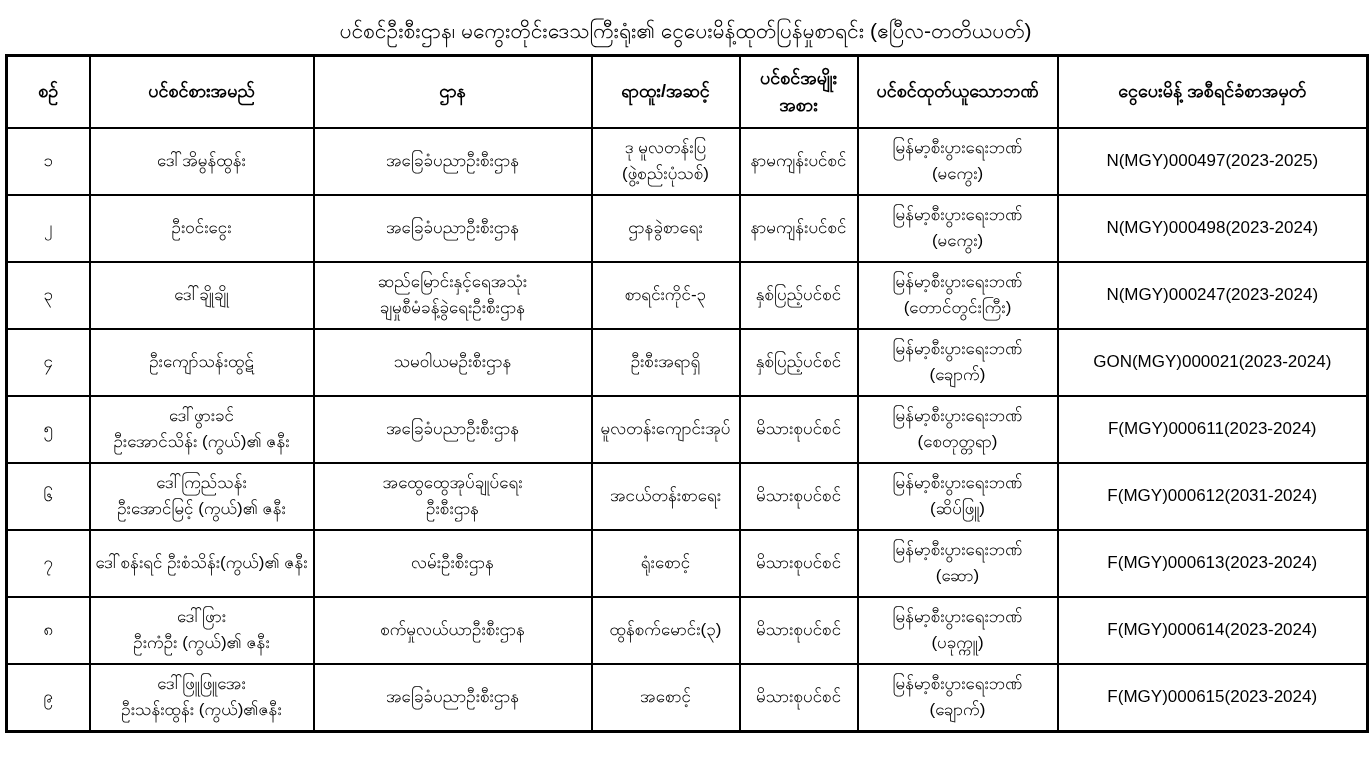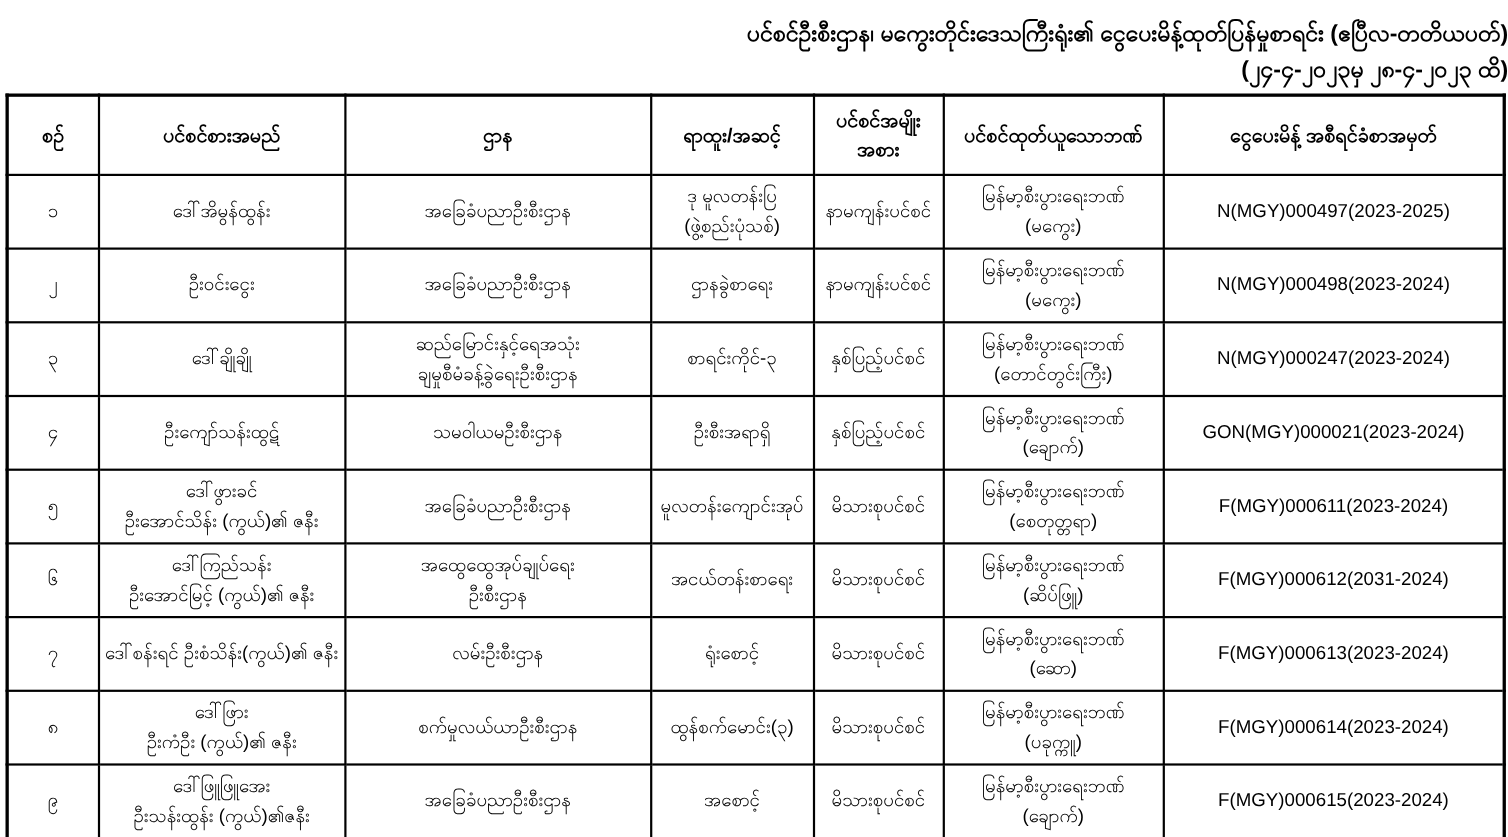--- a/index.html
+++ b/index.html
@@ -11,22 +11,22 @@
   }
   .page {
     position: relative;
     width: 1371px;
     height: 761px;
     background: #ffffff;
     overflow: hidden;
   }
   .title-block {
     padding-top: 14px;
-    text-align: right;
-    font-weight: bold;
+    text-align: center;
+    font-weight: normal;
   }
   .title-line1 {
     font-size: 21px;
     line-height: 1.6;
   }
   .title-line2 {
     font-size: 21px;
     line-height: 1.5;
   }
   table.report {
@@ -65,21 +65,20 @@
   col.c6 { width: 200px; }
   col.c7 { width: 310px; }
 </style>
 </head>
 <body>
 
 <div class="page">
 
   <div class="title-block">
     <div class="title-line1">ပင်စင်ဦးစီးဌာန၊ မကွေးတိုင်းဒေသကြီးရုံး၏ ငွေပေးမိန့်ထုတ်ပြန်မှုစာရင်း (ဧပြီလ-တတိယပတ်)</div>
-    <div class="title-line2">(၂၄-၄-၂၀၂၃မှ ၂၈-၄-၂၀၂၃ ထိ)</div>
   </div>
 
   <table class="report">
     <colgroup>
       <col class="c1">
         <col class="c2">
         <col class="c3">
         <col class="c4">
         <col class="c5">
         <col class="c6">

